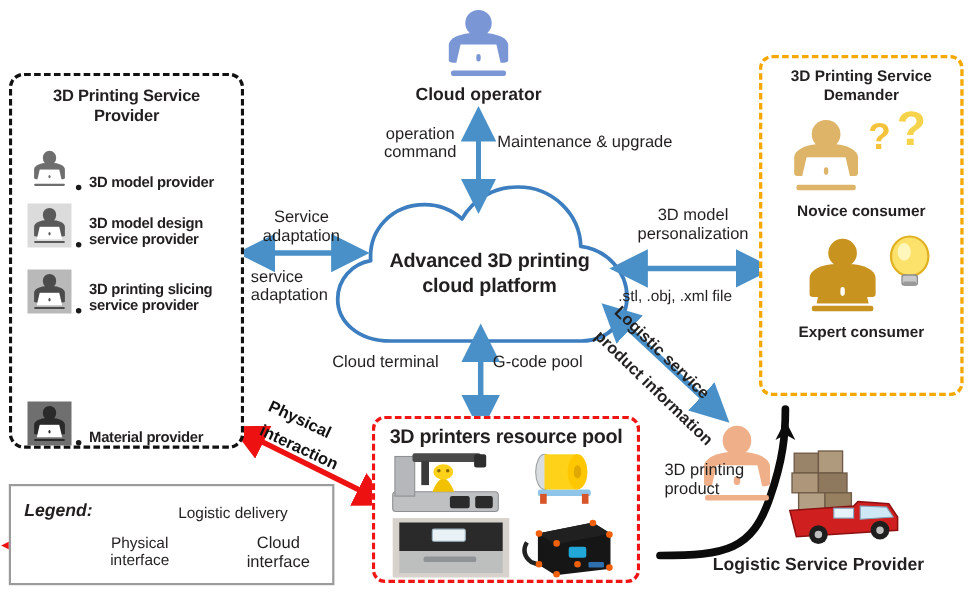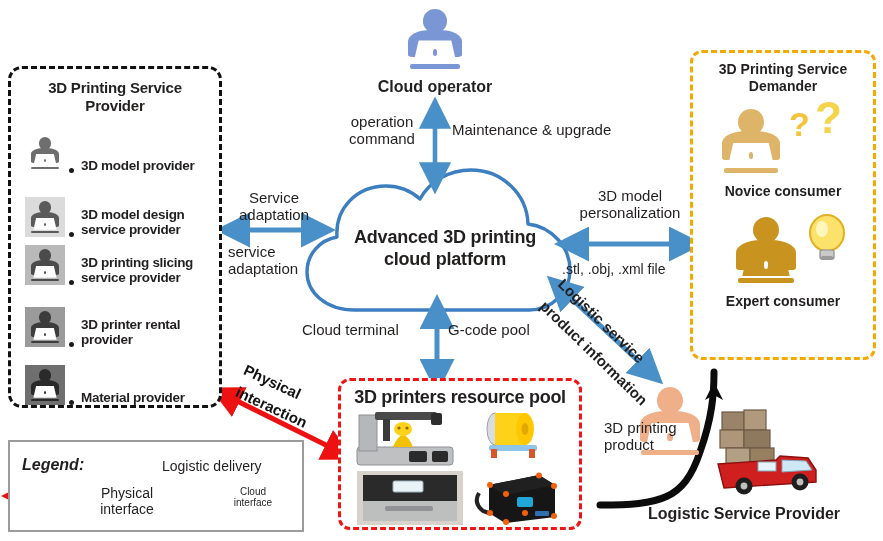--- a/index.html
+++ b/index.html
@@ -28,21 +28,21 @@
   .pers .base{position:absolute;left:16%;top:84%;width:68%;height:6%;border-radius:2px;}
   
   #legend{left:8px;top:440px;width:296px;height:92px;border:2px solid #9b9b9b;
      box-sizing:border-box;background:#fff;}
   #legend-label{position:absolute;left:12px;top:14px;font-size:16px;
      font-weight:bold;font-style:italic;}
   #legend-logistic-text{position:absolute;left:152px;top:16px;font-size:14px;}
   #legend-physical-text{position:absolute;left:78px;top:44px;width:78px;text-align:center;
      font-size:14px;line-height:1.12;}
   #legend-cloud-text{position:absolute;left:208px;top:44px;width:70px;text-align:center;
-     font-size:10px;line-height:1.12;}
+     font-size:15px;line-height:1.12;}
   
   #demander-panel{left:690px;top:50px;width:186px;height:310px;
      border:3px dashed #F5A800;border-radius:12px;box-sizing:border-box;background:#fff;}
   #demander-title{position:absolute;left:0;top:8px;width:100%;text-align:center;
      font-size:14px;font-weight:bold;line-height:1.2;}
   .consumer-label{position:absolute;width:100%;text-align:center;font-size:14px;font-weight:bold;}
   
   #printers-panel{left:338px;top:378px;width:244px;height:152px;
      border:3px dashed #F01414;border-radius:12px;box-sizing:border-box;background:#fff;}
   #printers-title{position:absolute;left:0;top:6px;width:100%;text-align:center;
@@ -129,21 +129,21 @@
           <div class="lap"></div>
           <div class="lapdot" style="background:#6E6E6E"></div>
           <div class="base" style="background:#6E6E6E"></div>
         </div>
       </div>
       <span class="prov-dot"></span>
       <div class="prov-tx">
         <div>3D model provider</div>
       </div>
     </div>
-    <div class="prov-row" style="top: 128px;">
+    <div class="prov-row" style="top: 116px;">
       <div class="prov-ic" style="background: rgb(219, 219, 219);">
         <div class="pers">
           <div class="head" style="background:#5A5A5A"></div>
           <div class="body" style="background:#5A5A5A"></div>
           <div class="lap"></div>
           <div class="lapdot" style="background:#5A5A5A"></div>
           <div class="base" style="background:#5A5A5A"></div>
         </div>
       </div>
       <span class="prov-dot"></span>
@@ -159,36 +159,20 @@
           <div class="body" style="background:#4B4B4B"></div>
           <div class="lap"></div>
           <div class="lapdot" style="background:#4B4B4B"></div>
           <div class="base" style="background:#4B4B4B"></div>
         </div>
       </div>
       <span class="prov-dot"></span>
       <div class="prov-tx">
         <div>3D printing slicing</div>
         <div>service provider</div>
-      </div>
-    </div>
-    <div class="prov-row" style="top: 238px;">
-      <div class="prov-ic" style="background: rgb(154, 154, 154);">
-        <div class="pers">
-          <div class="head" style="background:#3C3C3C"></div>
-          <div class="body" style="background:#3C3C3C"></div>
-          <div class="lap"></div>
-          <div class="lapdot" style="background:#3C3C3C"></div>
-          <div class="base" style="background:#3C3C3C"></div>
-        </div>
-      </div>
-      <span class="prov-dot"></span>
-      <div class="prov-tx">
-        <div>3D printer rental</div>
-        <div>provider</div>
       </div>
     </div>
     <div class="prov-row" style="top: 296px;">
       <div class="prov-ic" style="background: rgb(111, 111, 111);">
         <div class="pers">
           <div class="head" style="background:#2A2A2A"></div>
           <div class="body" style="background:#2A2A2A"></div>
           <div class="lap"></div>
           <div class="lapdot" style="background:#2A2A2A"></div>
           <div class="base" style="background:#2A2A2A"></div>

